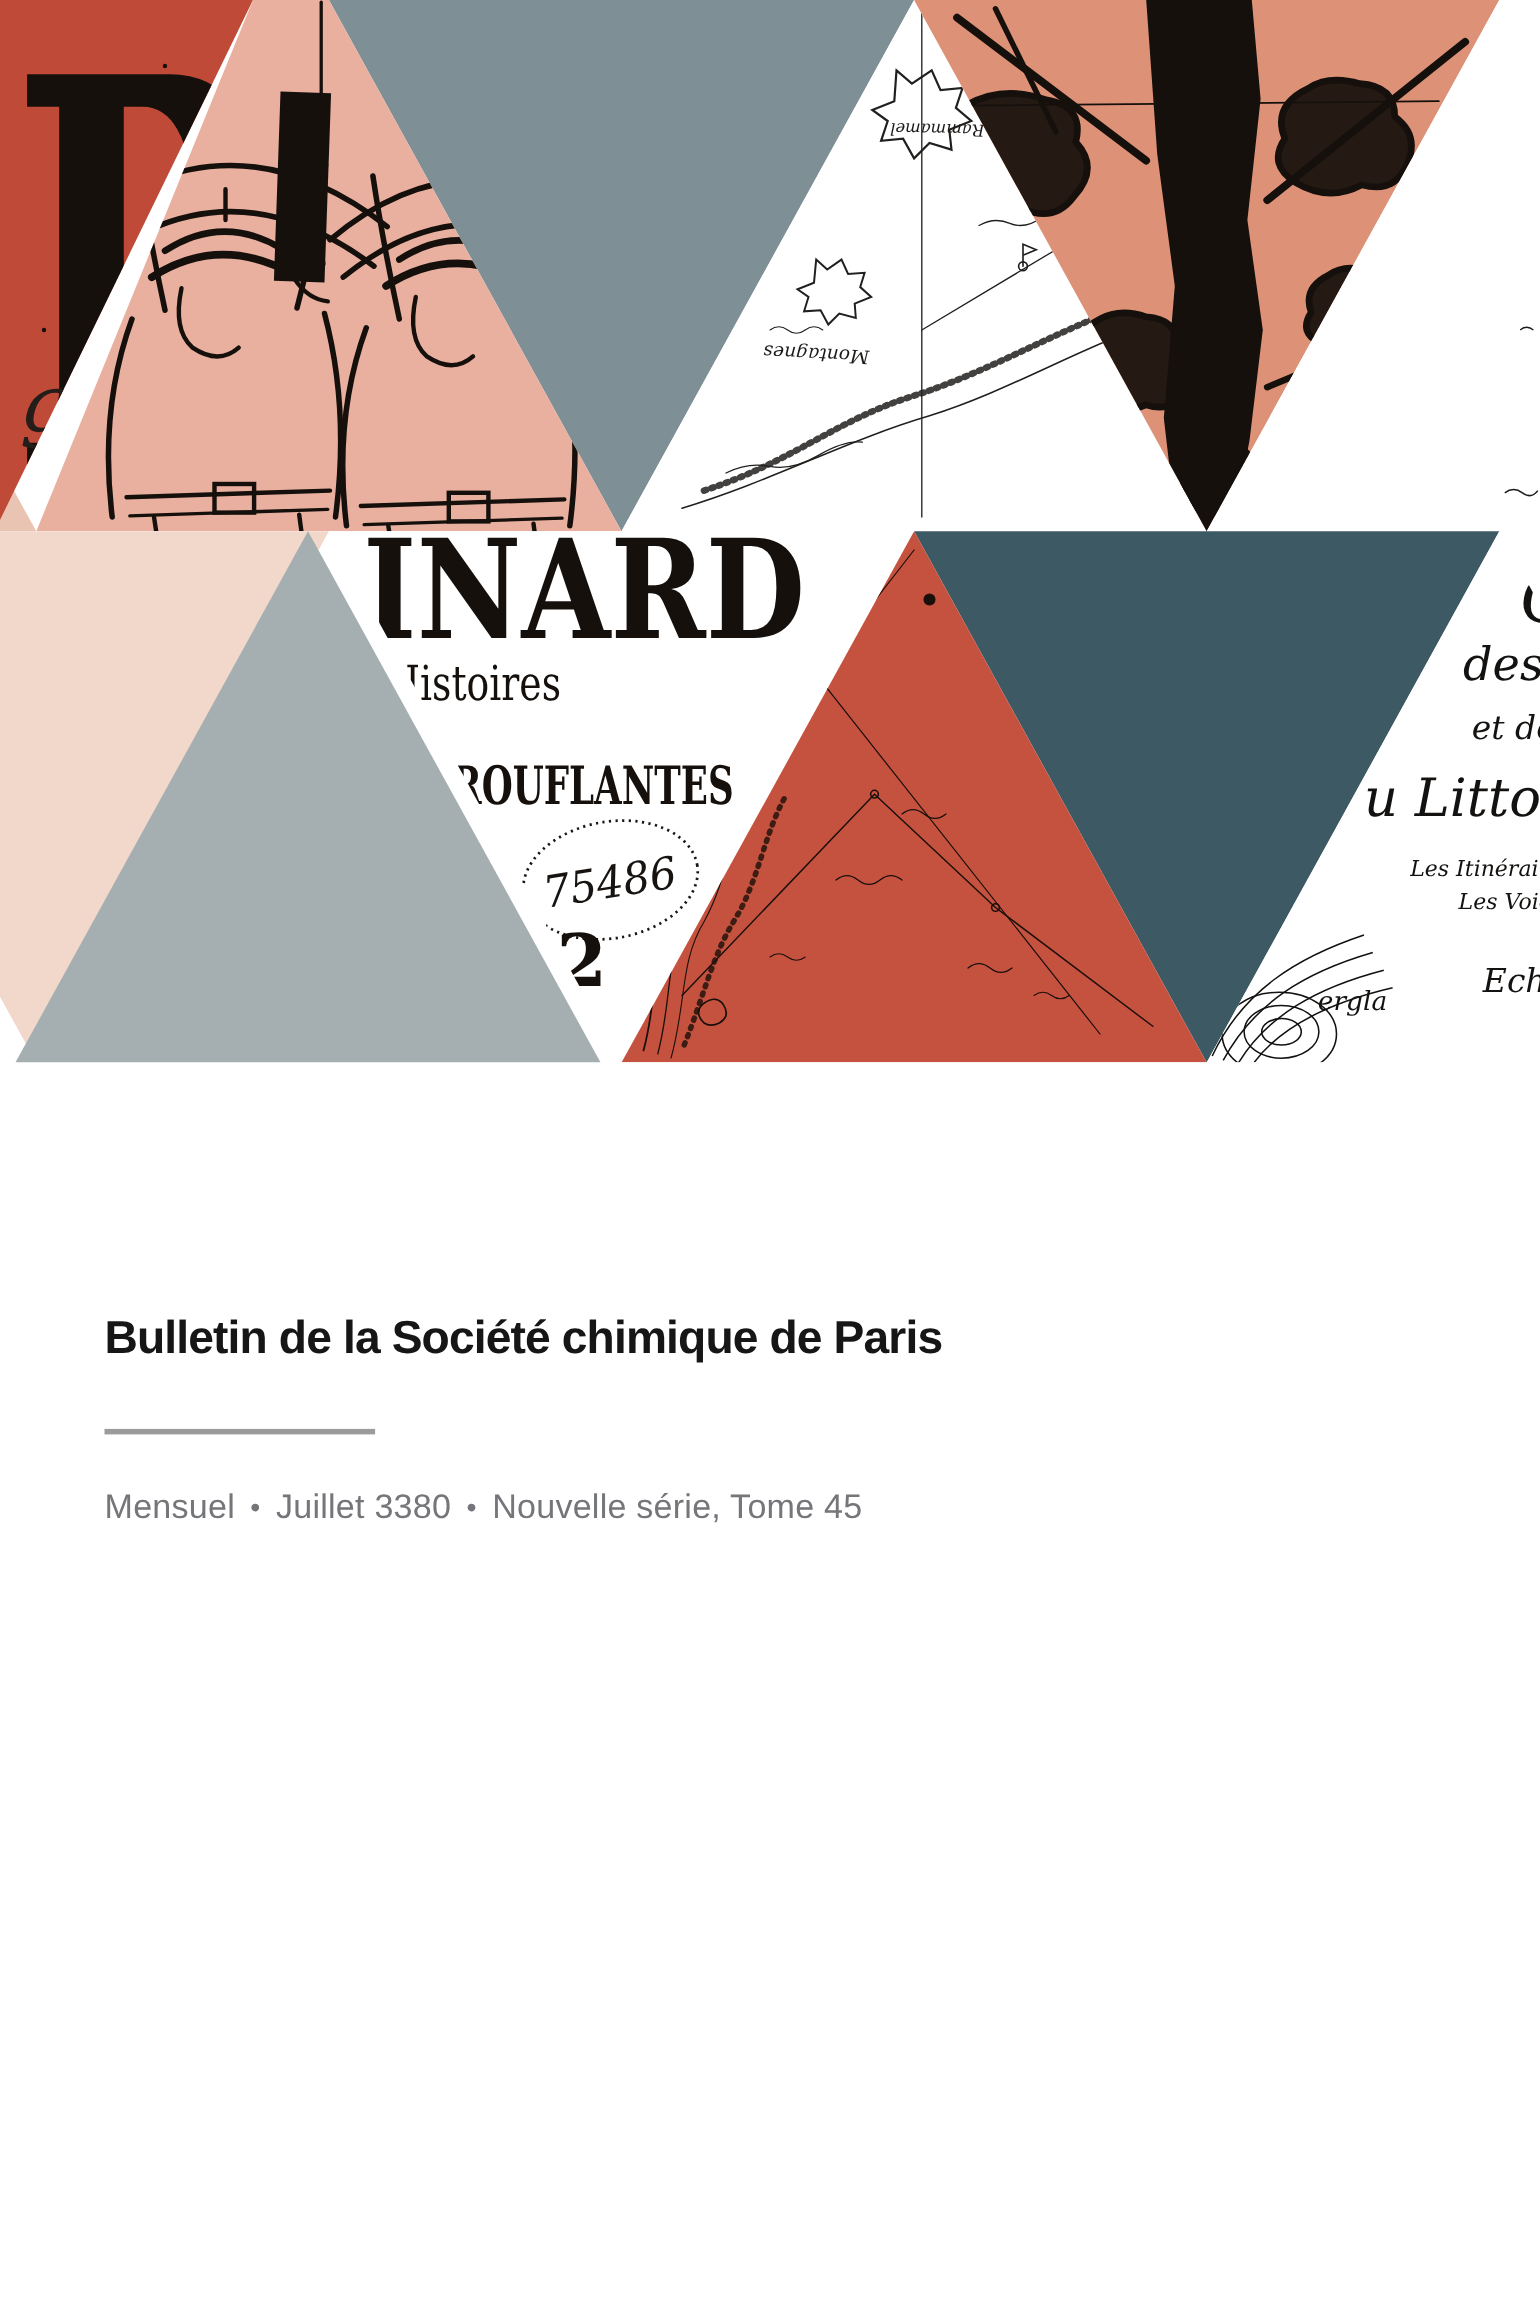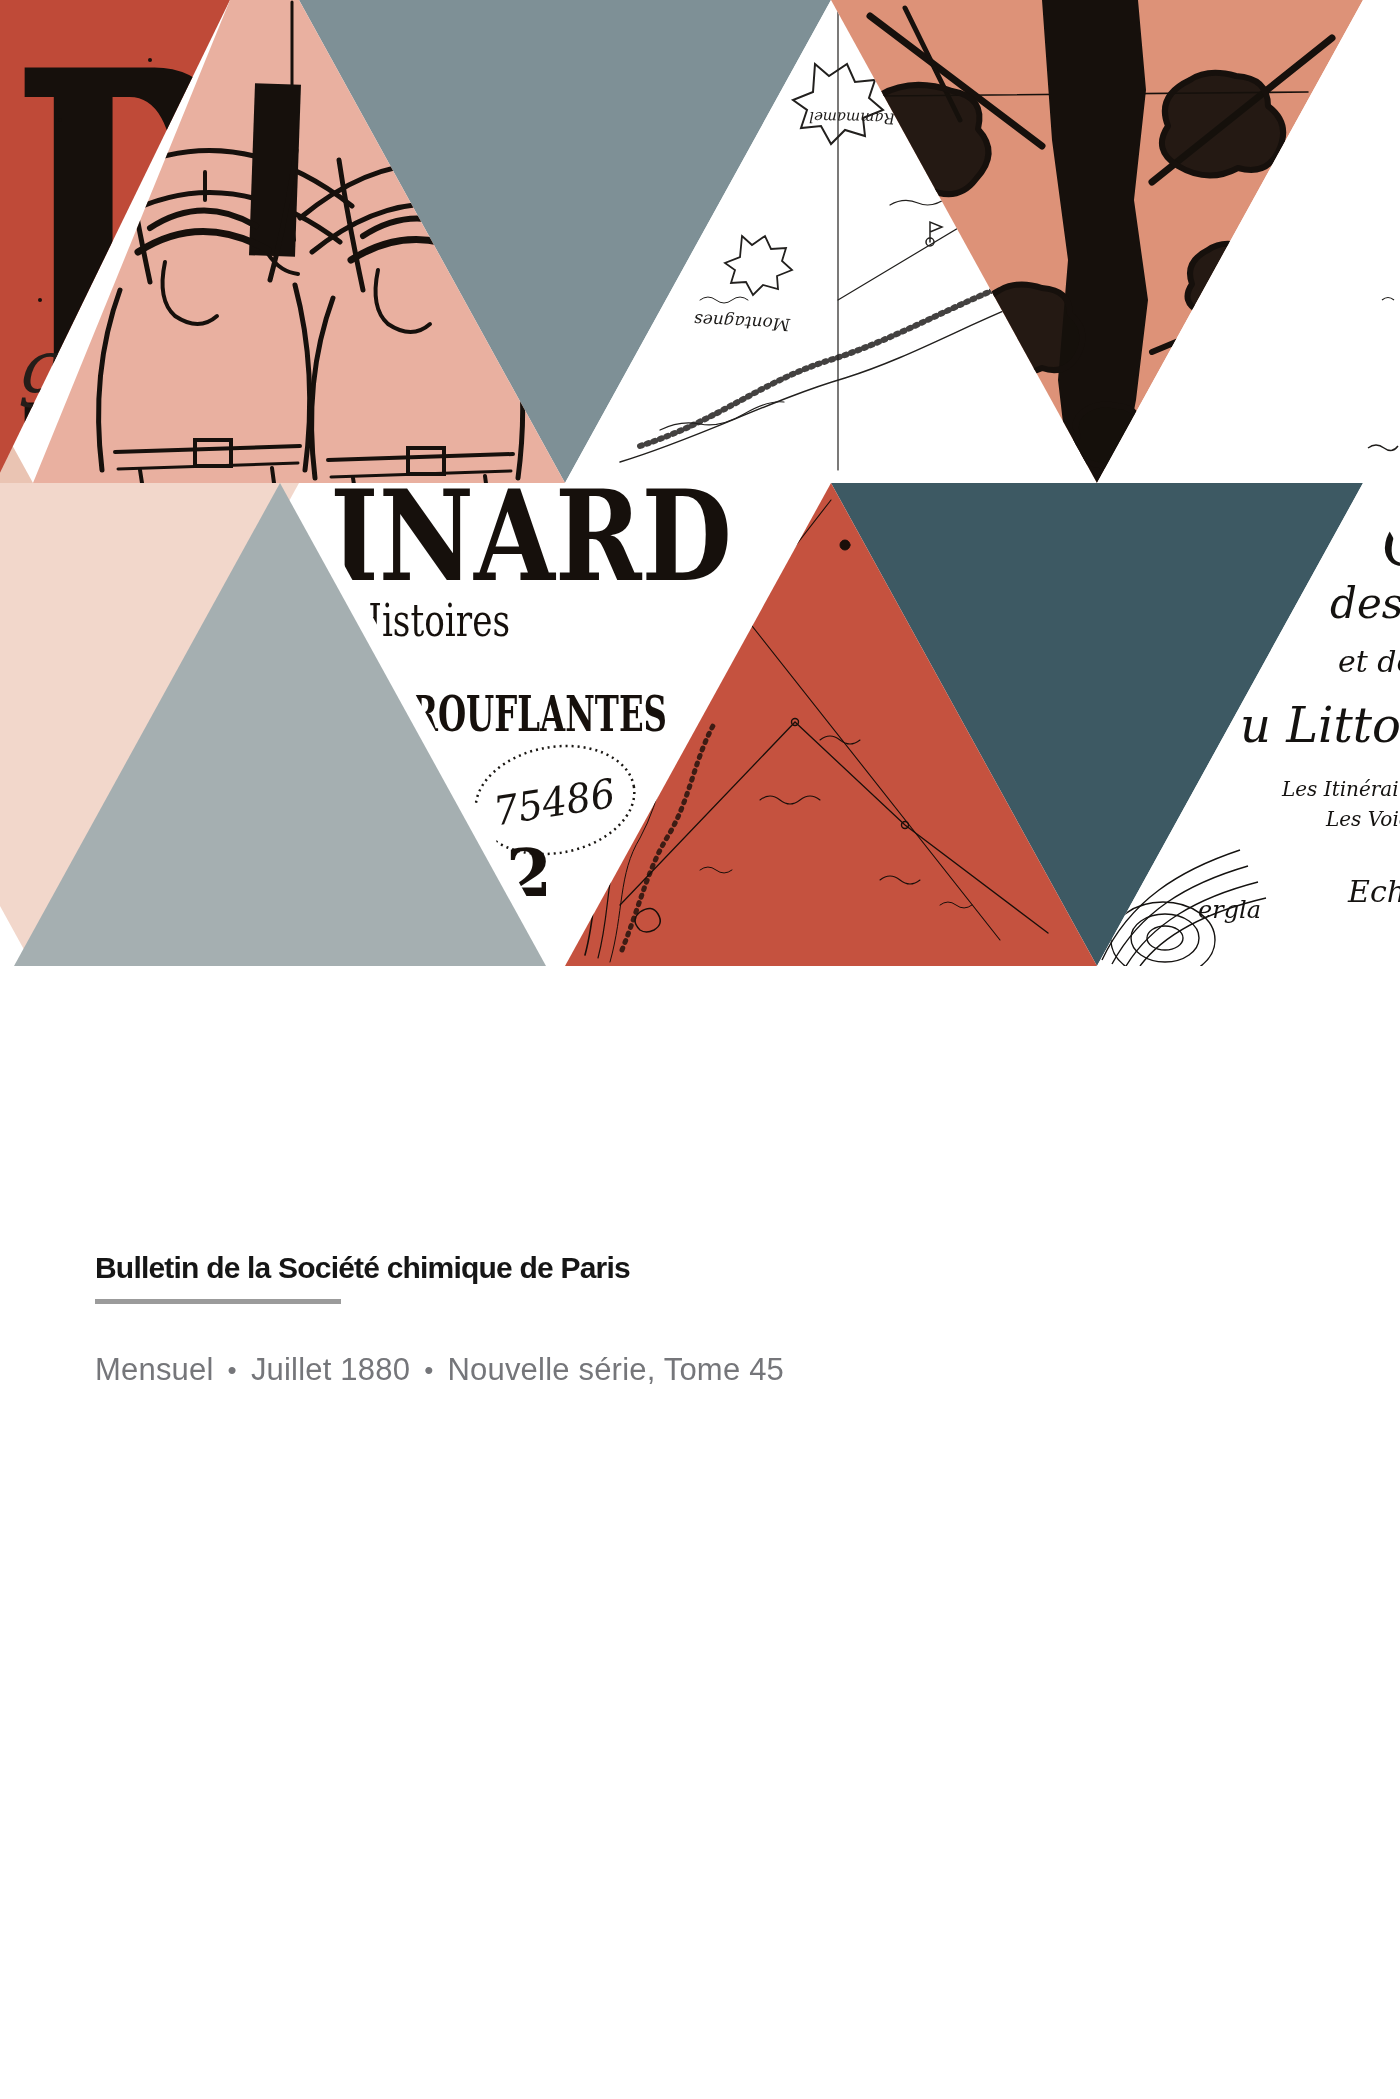--- a/index.html
+++ b/index.html
@@ -5,22 +5,22 @@
   :root{
     --brick:#bf4a38; --salmon:#e9b0a0; --tree_salmon:#dd9278; --slate:#7e9096;
     --pale_pink:#f2d7cb; --pale_peach:#eac4b3; --gray_blue:#a5afb1; --rust:#c5523f;
     --teal:#3d5963; --ink:#16100c; --title_color:#161616; --subtitle_color:#75767a;
     --rule_color:#9b9b9b; --logo_gray:#6a7074;
   }
   html,body{margin:0;padding:0;}
   body{width:1400px;height:2099px;background:#ffffff;font-family:"Liberation Sans",sans-serif;}
   .page{position:relative;width:1400px;height:2099px;overflow:hidden;background:#ffffff;}
   .collage{position:absolute;left:0;top:0;width:1400px;height:966px;display:block;}
-  .cover-title{position:absolute;left:95px;top:1251px;width:1210px;
-    font-size:30px;font-weight:bold;letter-spacing:-0.8px;color:var(--title_color);}
+  .cover-title{position:absolute;left:95px;top:1192px;width:1210px;
+    font-size:42px;font-weight:bold;letter-spacing:-0.8px;color:var(--title_color);}
   .title-rule{position:absolute;left:95px;top:1299px;width:246px;height:5px;background:var(--rule_color);}
   .cover-subtitle{position:absolute;left:95px;top:1352px;width:1210px;
     font-size:31px;font-weight:normal;color:var(--subtitle_color);letter-spacing:0.2px;}
   .cover-subtitle .sep{display:inline-block;margin:0 14px;font-size:26px;vertical-align:1px;}
   .publishers{position:absolute;left:0;top:1905px;width:1400px;height:110px;}
   svg text{user-select:none;}
 </style>
 </head>
 <body>
 
@@ -202,21 +202,21 @@
         <ellipse cx="1165" cy="938" rx="18" ry="12"></ellipse>
         <ellipse cx="1165" cy="938" rx="34" ry="24"></ellipse>
         <ellipse cx="1163" cy="940" rx="52" ry="38"></ellipse>
       </g>
     </g>
   </svg>
 
   <div class="cover-title">Bulletin de la Société chimique de Paris</div>
   <div class="title-rule"></div>
   <div class="cover-subtitle">
-    <span>Mensuel</span><span class="sep">•</span><span>Juillet 1880</span><span class="sep">•</span><span>Nouvelle série, Tome 45</span>
+    <span>Mensuel</span><span class="sep">•</span><span>Juillet 3380</span><span class="sep">•</span><span>Nouvelle série, Tome 45</span>
   </div>
 
   <div class="publishers">
     
     
     
     
     
   </div>
 

